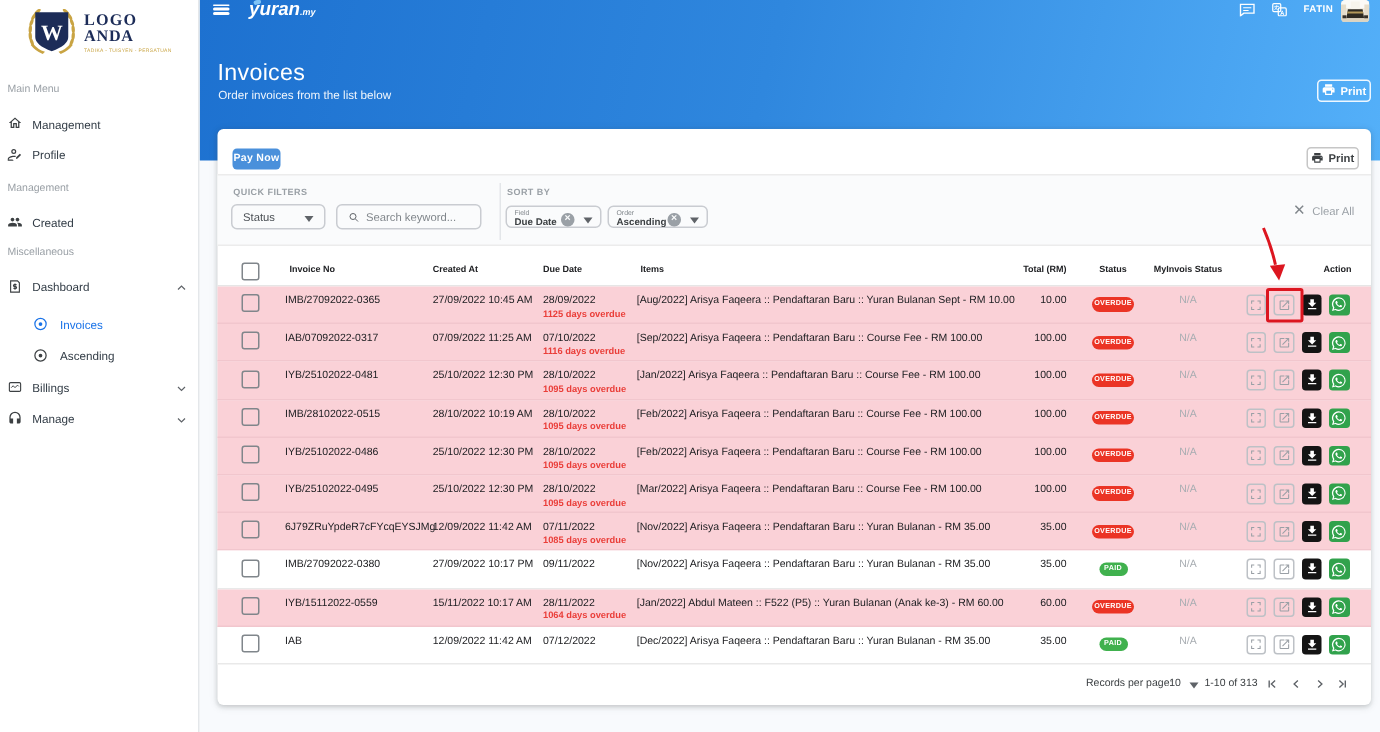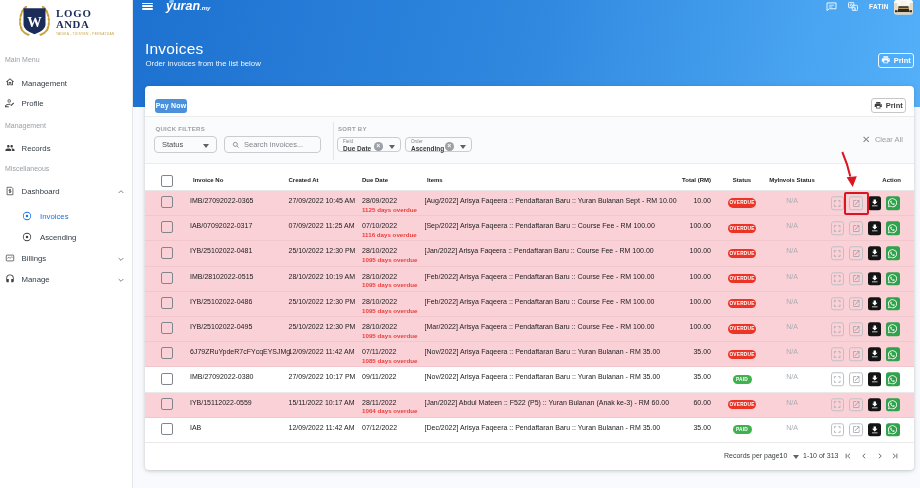--- a/index.html
+++ b/index.html
@@ -136,21 +136,21 @@
     </svg>
   <div class="sitem" style="top:78.5px">Management</div>
   <svg class="sico" style="top:97.5px" viewBox="0 0 24 24" fill="#3c4043">
       <path d="M10 11a4 4 0 1 0 0-8 4 4 0 0 0 0 8zm0-6a2 2 0 1 1 0 4 2 2 0 0 1 0-4zM2 20c0-2.5 4.5-4 8-4 .7 0 1.5.06 2.2.18l1.8-1.8c-1.3-.25-2.7-.38-4-.38-4.42 0-10 2.1-10 6v2h10l-2-2H2zm19.8-7.3l-1.5-1.5a.7.7 0 0 0-1 0l-5.3 5.3-.5 2.5 2.5-.5 5.3-5.3a.7.7 0 0 0 0-1z"></path>
     </svg>
   <div class="sitem" style="top:99px">Profile</div>
   <div class="slabel" style="top:121.5px">Management</div>
   <svg class="sico" style="top:142.5px" viewBox="0 0 24 24" fill="#3c4043">
       <path d="M16 11c1.66 0 2.99-1.34 2.99-3S17.66 5 16 5s-3 1.34-3 3 1.34 3 3 3zm-8 0c1.66 0 2.99-1.34 2.99-3S9.66 5 8 5 5 6.34 5 8s1.34 3 3 3zm0 2c-2.33 0-7 1.17-7 3.5V19h14v-2.5C15 14.17 10.33 13 8 13zm8 0c-.29 0-.62.02-.97.05 1.16.84 1.97 1.97 1.97 3.45V19h6v-2.5c0-2.33-4.67-3.5-7-3.5z"></path>
     </svg>
-  <div class="sitem" style="top:144px">Records</div>
+  <div class="sitem" style="top:144px">Created</div>
   <div class="slabel" style="top:165px">Miscellaneous</div>
   <svg class="sico" style="top:185.5px" viewBox="0 0 24 24" fill="none" stroke="#3c4043" stroke-width="1.8">
       <path d="M5 3h11l3 3v15H5z"></path>
       <path d="M12 7v10M14.5 9h-3.5a1.5 1.5 0 0 0 0 3h2a1.5 1.5 0 0 1 0 3H9.5"></path>
     </svg>
   <div class="sitem" style="top:187px">Dashboard</div>
   <svg class="chev" style="top:187.5px" viewBox="0 0 24 24" fill="none" stroke="#5f6368" stroke-width="2.4">
       <path d="M5 15l7-7 7 7"></path>
     </svg>
   <svg class="sico" style="left:22px;top:210.5px" viewBox="0 0 24 24" fill="#1a73e8">
@@ -187,21 +187,21 @@
     <div class="flabel" style="left:10.5px">QUICK FILTERS</div>
     <div class="inputbox" style="left:9px;width:63px">
         <span style="margin-left:7px">Status</span>
         <span class="caret" style="right:7px;top:6.5px"></span>
       </div>
     <div class="inputbox" style="left:79px;width:97px">
         <svg style="margin-left:7px" viewBox="0 0 24 24" width="8" height="8" fill="none" stroke="#5f6368" stroke-width="2">
           <circle cx="10" cy="10" r="6"></circle>
           <path d="M15 15l5 5"></path>
         </svg>
-        <span style="margin-left:4px;color:#80868b">Search invoices...</span>
+        <span style="margin-left:4px;color:#80868b">Search keyword...</span>
       </div>
     <div id="vdiv"></div>
     <div class="flabel" style="left:193px">SORT BY</div>
     <div class="chip" style="left:192px;width:63.5px">
         <span class="lab">Field</span>
         <span class="val">Due Date</span>
         <span class="xcirc" style="left:36px;top:4.2px">×</span>
         <span class="caret" style="left:50.5px;top:7px"></span>
       </div>
     <div class="chip" style="left:260px;width:67px">

